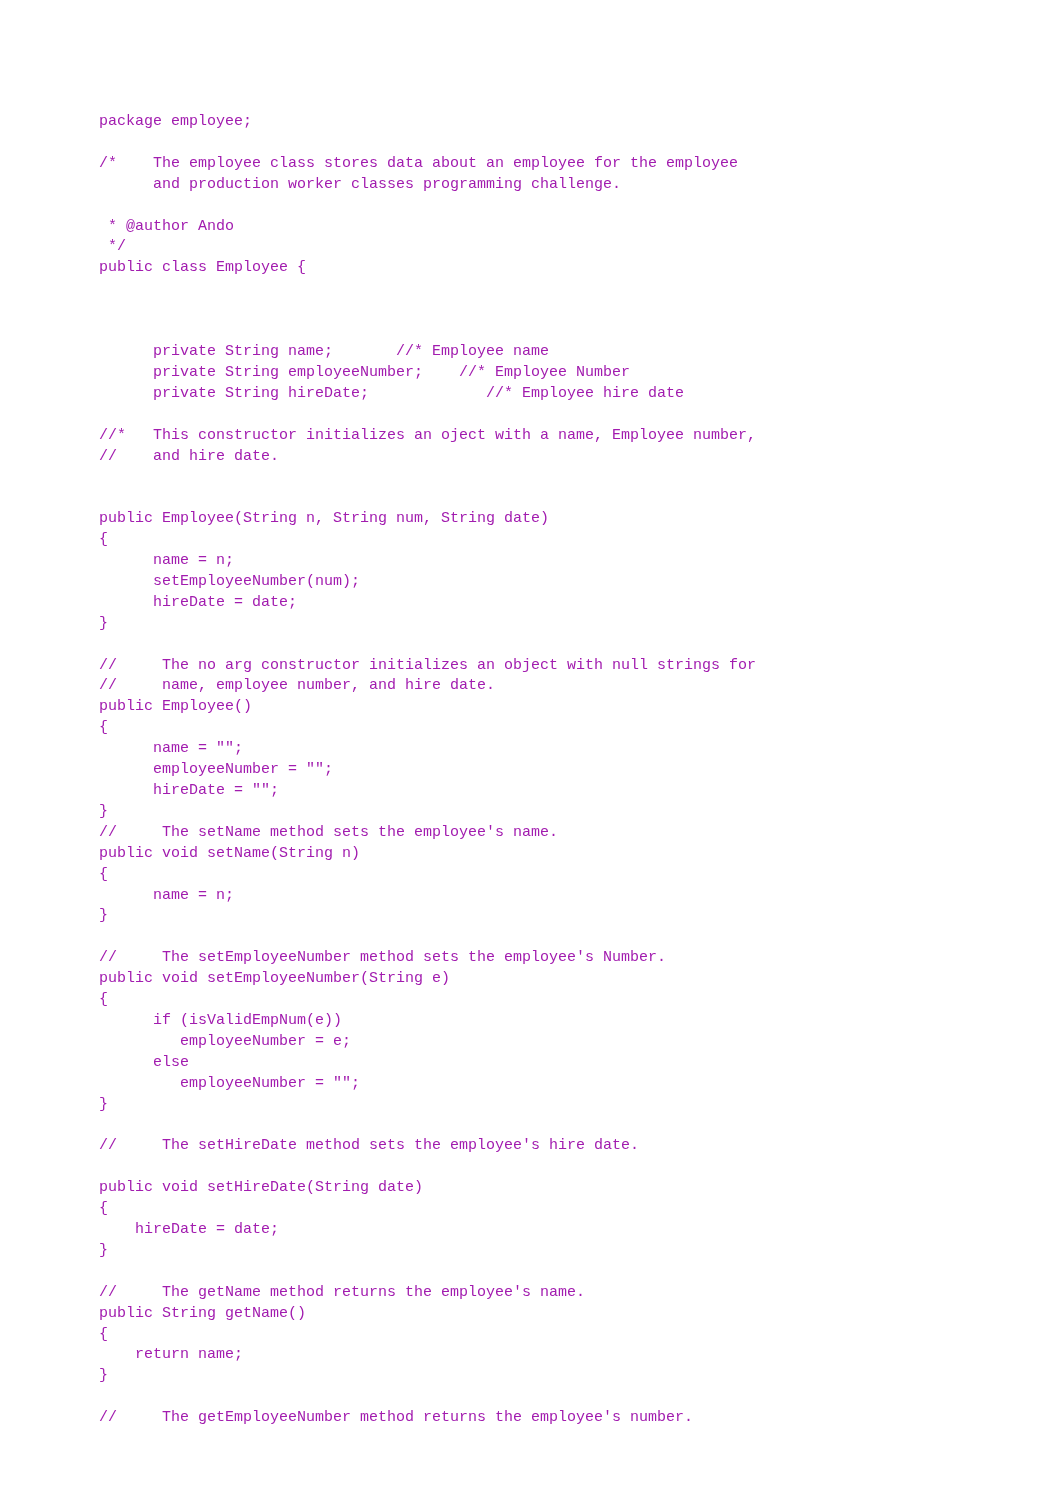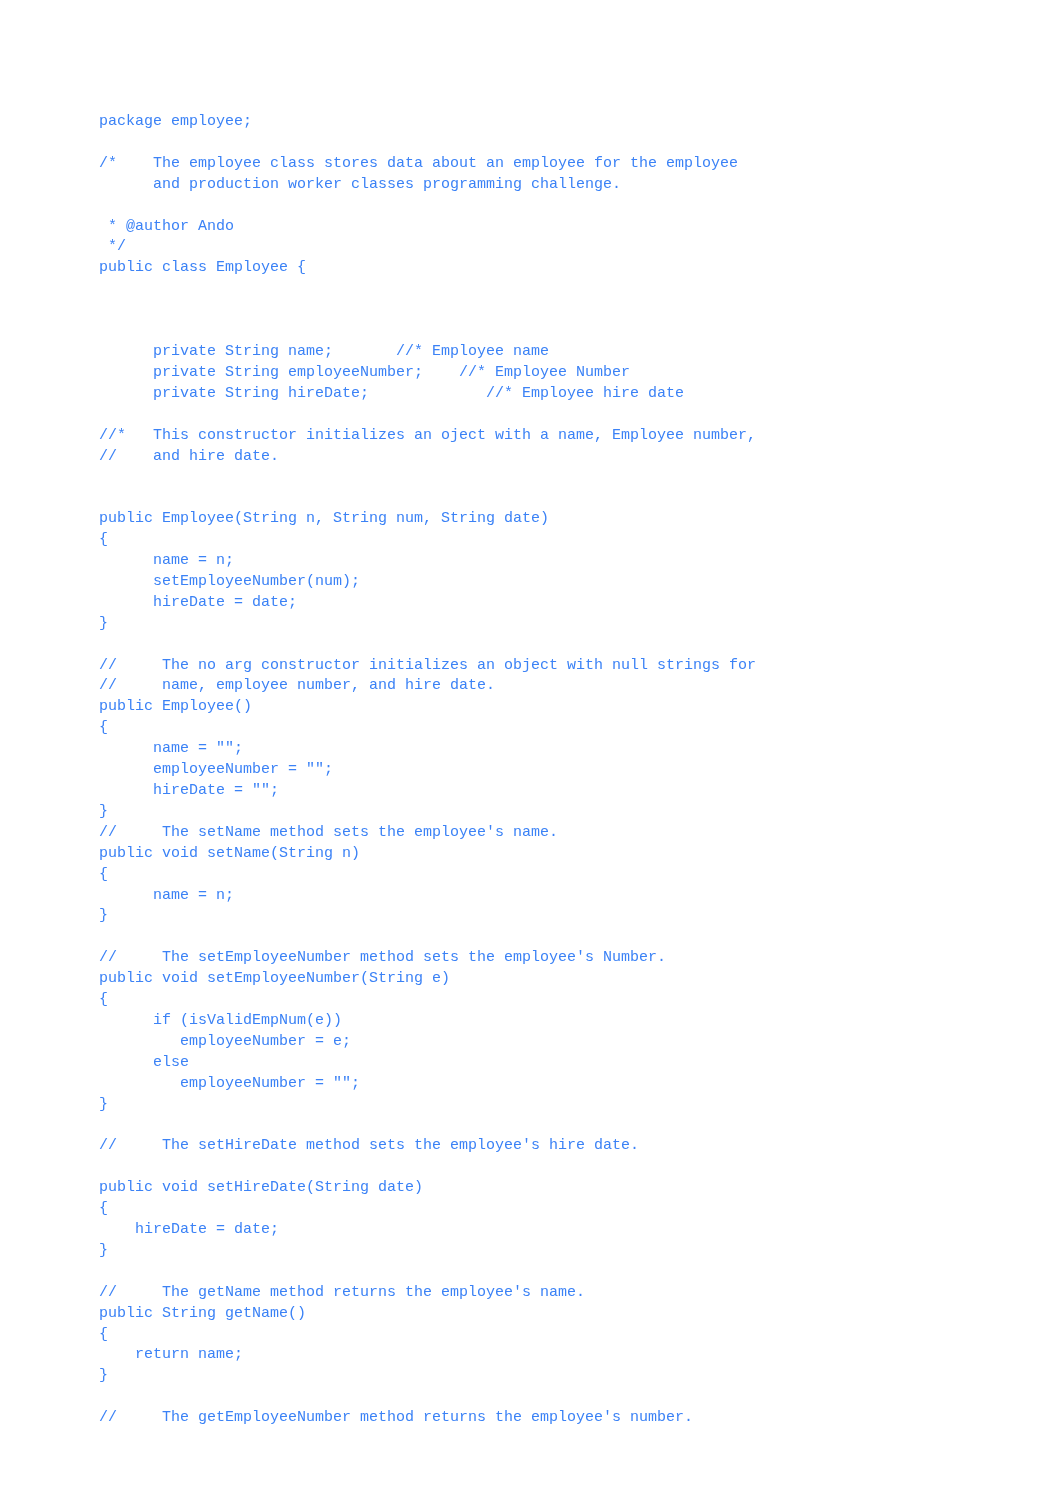--- a/index.html
+++ b/index.html
@@ -10,21 +10,21 @@
   body {
     width: 1062px;
     min-height: 1506px;
     box-sizing: border-box;
   }
   pre.code {
     font-family: "Courier New", Courier, monospace;
     font-size: 15px;
     line-height: 20.9px;
     white-space: pre;
-    color: #3b82f6;
+    color: #a21caf;
     margin: 0;
     padding: 112px 0 0 99px;
   }
 </style>
 </head>
 <body>
 
 <pre class="code">package employee;
 
 /*    The employee class stores data about an employee for the employee

